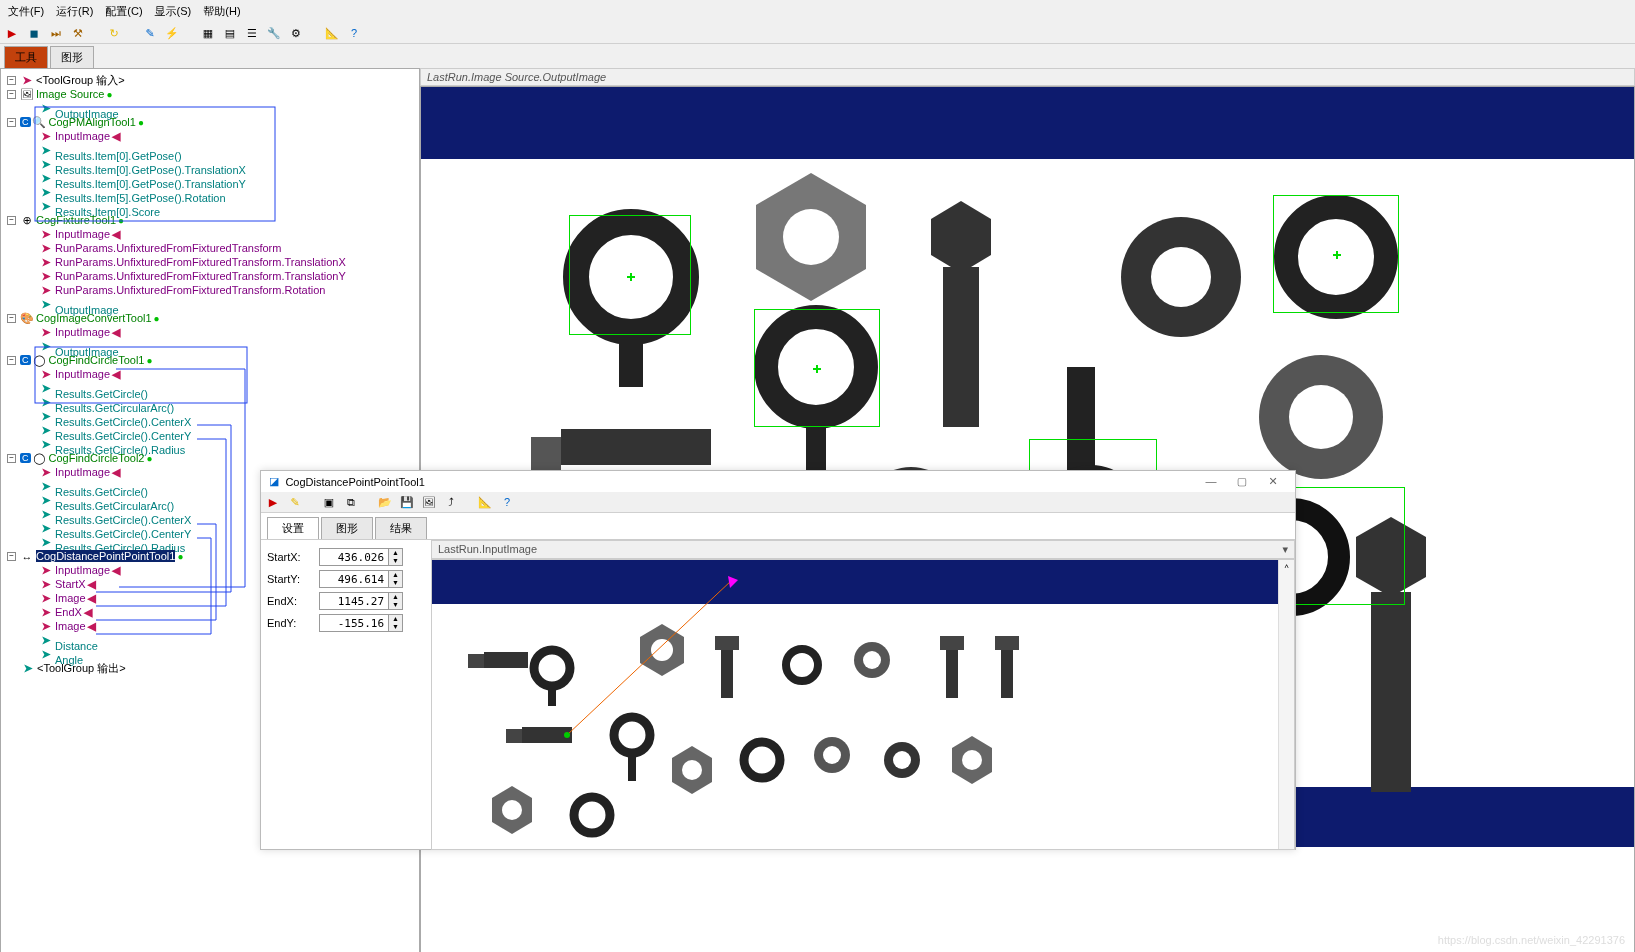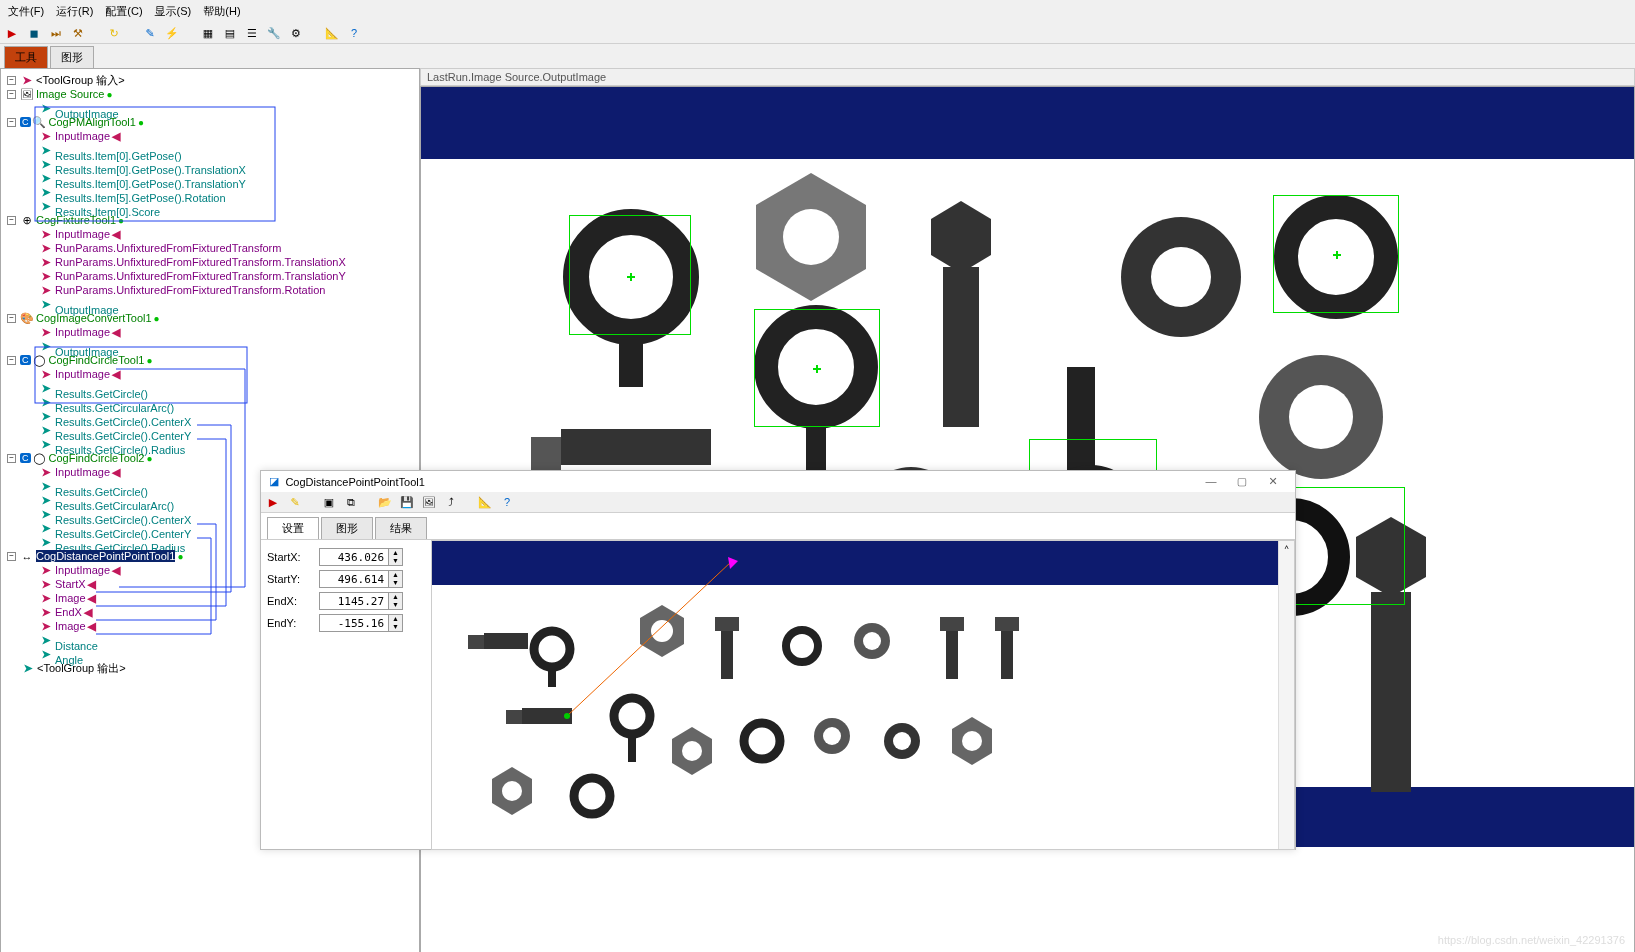--- a/index.html
+++ b/index.html
@@ -18,21 +18,21 @@
 .ticon { width:14px; height:14px; display:inline-flex; align-items:center; justify-content:center; }
 .arrow-out { color:#009688; font-weight:bold; }
 .arrow-in { color:#c2185b; font-weight:bold; }
 .tool-green { color:#008000; }
 .tool-purple { color:#800080; }
 .tool-teal { color:#008080;margin-top:12px; }
 .selected { background:#0a246a; color:#fff; }
 .star { color:#00c000; font-size:10px; }
 .badge-c { background:#0066cc; color:#fff; font-size:9px; padding:0 2px; border-radius:2px; }
 .imagepane { flex:1; display:flex; flex-direction:column; }
-.imgtitle { background:#f0f0f0; padding:2px 6px; border:1px solid #ccc; color:#555; }
+.imgtitle { background:#f0f0f0; padding:2px 6px; border:1px solid #ccc; color:#555;font-style:italic; }
 .imgarea { flex:1; background:#fff; border:1px solid #aaa; position:relative; overflow:hidden; }
 .navyband { position:absolute; left:0; right:0; background:#0d1b6e; }
 svg { display:block; }
 .sub-window { position:absolute; left:260px; top:470px; width:1036px; height:380px; background:#fff; border:1px solid #bbb; box-shadow:0 0 8px rgba(0,0,0,0.15); }
 .sub-titlebar { display:flex; align-items:center; justify-content:space-between; padding:4px 8px; background:#fff; }
 .sub-titlebar .controls span { display:inline-block; width:28px; text-align:center; cursor:pointer; color:#666; }
 .sub-tabs { display:flex; gap:0; padding:4px 6px 0 6px; border-bottom:1px solid #ccc; }
 .sub-tabs .tab { padding:3px 14px; border:1px solid #aaa; border-bottom:none; background:#fff; cursor:pointer; margin-right:2px; }
 .sub-body { display:flex; height:310px; }
 .params { width:170px; padding:8px 6px; }
@@ -464,20 +464,24 @@
           <div class="spin">
             <input value="-155.16" style="">
             <div class="ud">
               <span>▲</span>
               <span>▼</span>
             </div>
           </div>
         </div>
     </div>
     <div class="sub-imgpane">
+      <div class="sub-imgtitle">
+        <span>LastRun.InputImage</span>
+        <span>▾</span>
+      </div>
       <div class="sub-imgarea">
         <div class="navyband" style="top:0;height:44px;"></div>
         <svg width="620" height="290" style="position:absolute;left:0;top:0;">
 
           <g transform="translate(60,100)">
               <rect x="-24" y="-6" width="18" height="14" fill="#444"></rect>
               <rect x="-8" y="-8" width="44" height="16" fill="#333"></rect>
             </g>
           <g transform="translate(120,108)">
               <circle cx="0" cy="0" r="18" fill="none" stroke="#222" stroke-width="9"></circle>

